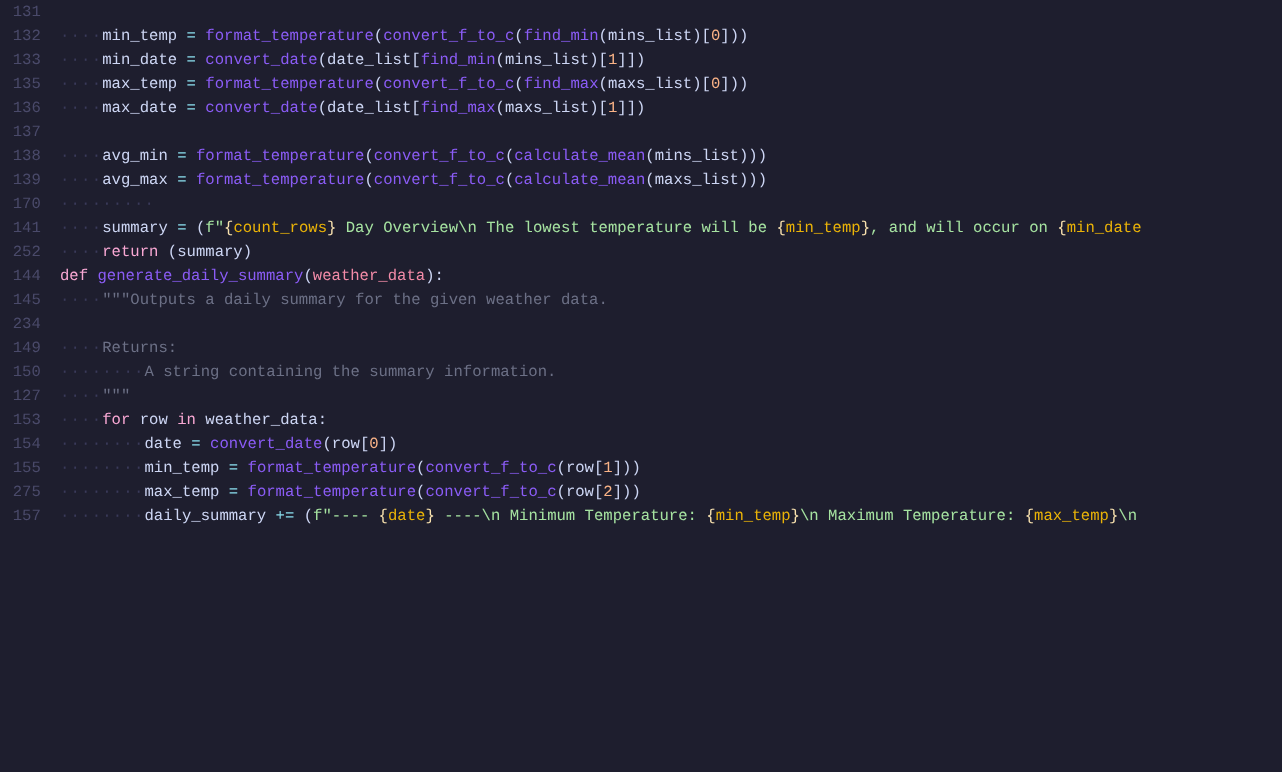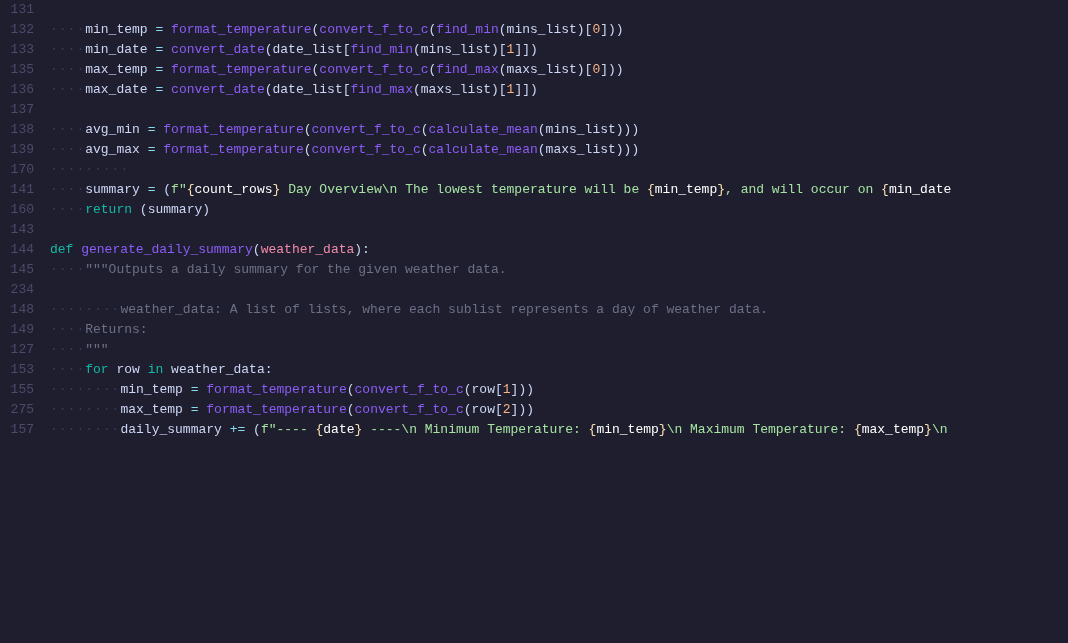--- a/index.html
+++ b/index.html
@@ -31,26 +31,26 @@
       padding-right: 12px;
       color: #4a4a6a;
       user-select: none;
       flex-shrink: 0;
     }
     .line-content {
       padding-left: 4px;
       flex: 1;
     }
     
-    .kw { color: #14b8a6; text-align: center; } 
+    .kw { color: #f9a8d4; text-align: center; } 
     .fn { color: #8b5cf6; } 
     .var { color: #cdd6f4; } 
     .str { color: #a6e3a1; } 
     .fstr { color: #a6e3a1; } 
-    .fstr-brace { color: #ffffff; } 
+    .fstr-brace { color: #eab308; } 
     .num { color: #fab387; } 
     .op { color: #89dceb; } 
     .punc { color: #cdd6f4; }
     .docstr { color: #6c7086; } 
     .param { color: #f38ba8; }
     .bracket { color: #f9e2af; }
 
     
     .dots {
       color: #3a3a5a;
@@ -95,54 +95,54 @@
     </div>
     <div class="code-line">
       <span class="line-number">170</span>
       <span class="line-content"><span class="dots">····</span><span class="dots">·····</span></span>
     </div>
     <div class="code-line">
       <span class="line-number">141</span>
       <span class="line-content"><span class="dots">····</span><span class="var">summary</span> <span class="op">=</span> <span class="punc">(</span><span class="fstr">f"<span class="bracket">{</span><span class="fstr-brace">count_rows</span><span class="bracket">}</span> Day Overview\n  The lowest temperature will be <span class="bracket">{</span><span class="fstr-brace">min_temp</span><span class="bracket">}</span>, and will occur on <span class="bracket">{</span><span class="fstr-brace">min_date</span></span></span>
     </div>
     <div class="code-line">
-      <span class="line-number">160</span>
+      <span class="line-number">252</span>
       <span class="line-content"><span class="dots">····</span><span class="kw">return</span> <span class="punc">(</span><span class="var">summary</span><span class="punc">)</span></span>
-    </div>
-    <div class="code-line">
-      <span class="line-number">143</span>
-      <span class="line-content">&nbsp;</span>
     </div>
     <div class="code-line">
       <span class="line-number">144</span>
       <span class="line-content"><span class="kw">def</span> <span class="fn">generate_daily_summary</span><span class="punc">(</span><span class="param">weather_data</span><span class="punc">):</span></span>
     </div>
     <div class="code-line">
       <span class="line-number">145</span>
       <span class="line-content"><span class="dots">····</span><span class="docstr">"""Outputs a daily summary for the given weather data.</span></span>
     </div>
     <div class="code-line">
       <span class="line-number">234</span>
       <span class="line-content">&nbsp;</span>
     </div>
     <div class="code-line">
-      <span class="line-number">148</span>
-      <span class="line-content"><span class="dots">········</span><span class="docstr">weather_data: A list of lists, where each sublist represents a day of weather data.</span></span>
+      <span class="line-number">149</span>
+      <span class="line-content"><span class="dots">····</span><span class="docstr">Returns:</span></span>
     </div>
     <div class="code-line">
-      <span class="line-number">149</span>
-      <span class="line-content"><span class="dots">····</span><span class="docstr">Returns:</span></span>
+      <span class="line-number">150</span>
+      <span class="line-content"><span class="dots">····</span><span class="dots">····</span><span class="docstr">A string containing the summary information.</span></span>
     </div>
     <div class="code-line">
       <span class="line-number">127</span>
       <span class="line-content"><span class="dots">····</span><span class="docstr">"""</span></span>
     </div>
     <div class="code-line">
       <span class="line-number">153</span>
       <span class="line-content"><span class="dots">····</span><span class="kw">for</span> <span class="var">row</span> <span class="kw">in</span> <span class="var">weather_data</span><span class="punc">:</span></span>
+    </div>
+    <div class="code-line">
+      <span class="line-number">154</span>
+      <span class="line-content"><span class="dots">········</span><span class="var">date</span> <span class="op">=</span> <span class="fn">convert_date</span><span class="punc">(</span><span class="var">row</span><span class="punc">[</span><span class="num">0</span><span class="punc">])</span></span>
     </div>
     <div class="code-line">
       <span class="line-number">155</span>
       <span class="line-content"><span class="dots">········</span><span class="var">min_temp</span> <span class="op">=</span> <span class="fn">format_temperature</span><span class="punc">(</span><span class="fn">convert_f_to_c</span><span class="punc">(</span><span class="var">row</span><span class="punc">[</span><span class="num">1</span><span class="punc">]))</span></span>
     </div>
     <div class="code-line">
       <span class="line-number">275</span>
       <span class="line-content"><span class="dots">········</span><span class="var">max_temp</span> <span class="op">=</span> <span class="fn">format_temperature</span><span class="punc">(</span><span class="fn">convert_f_to_c</span><span class="punc">(</span><span class="var">row</span><span class="punc">[</span><span class="num">2</span><span class="punc">]))</span></span>
     </div>
     <div class="code-line">

